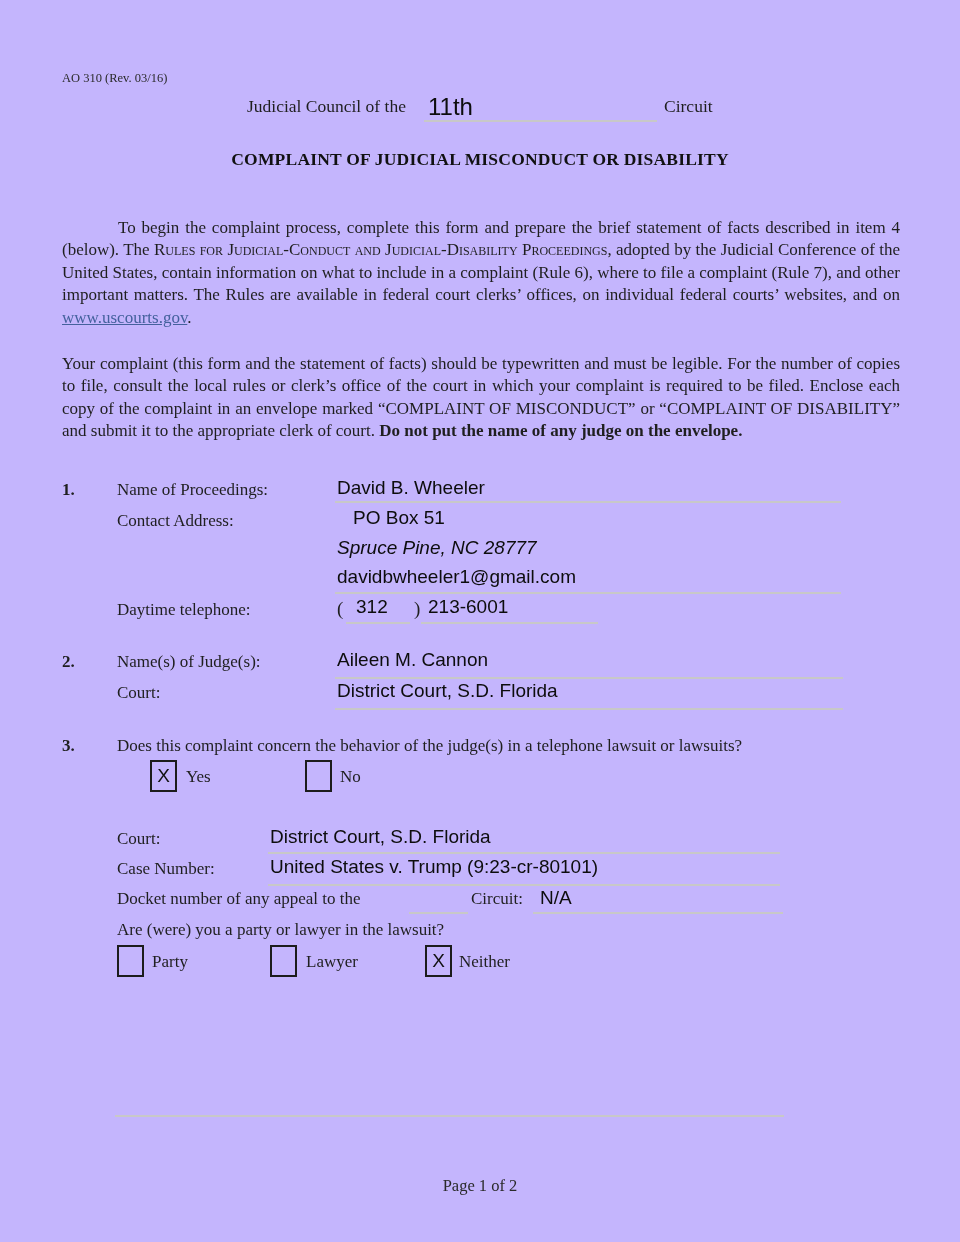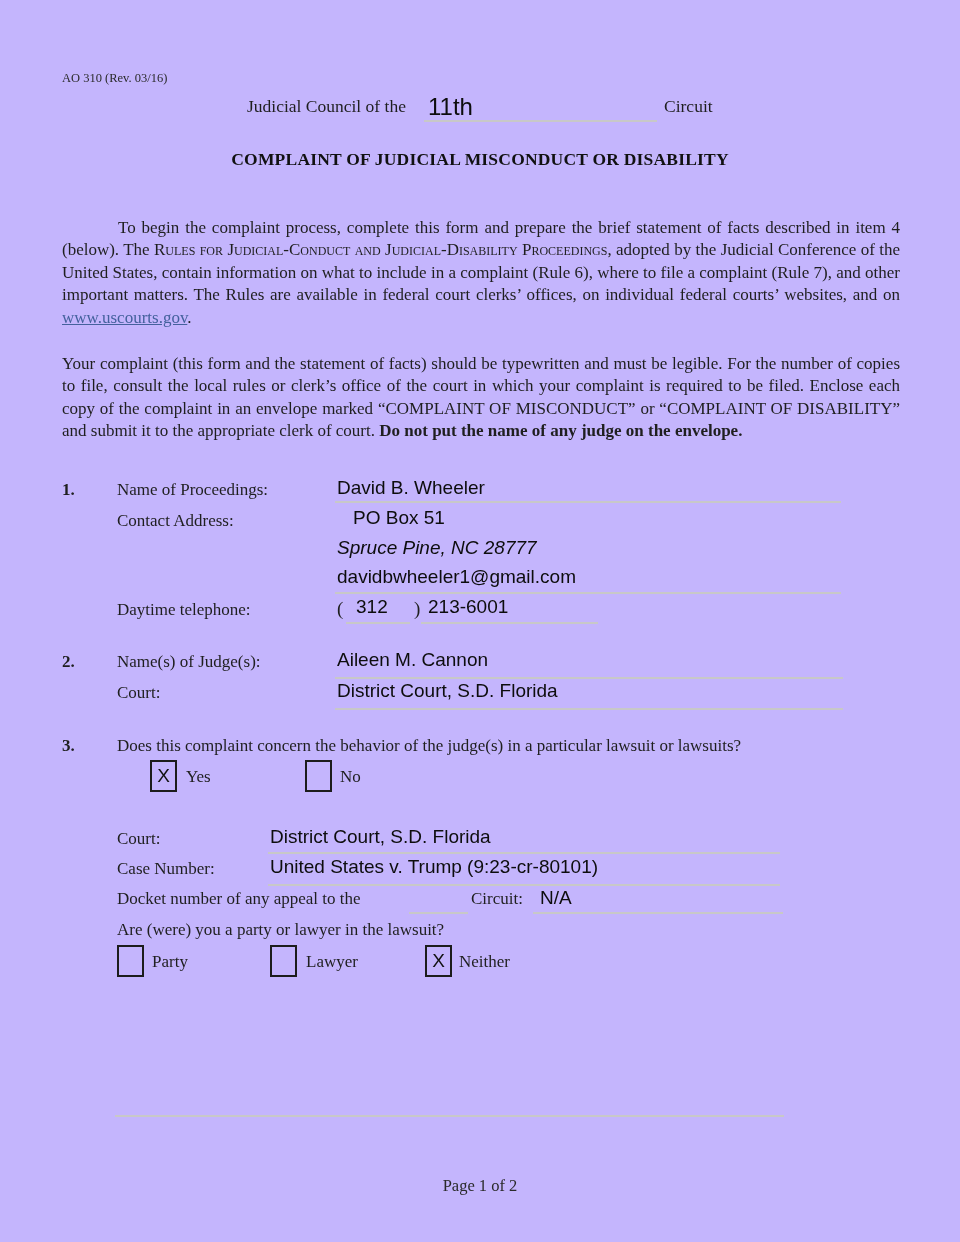--- a/index.html
+++ b/index.html
@@ -63,21 +63,21 @@
   <div class="abs serif b" style="left:62px;top:652px;">2.</div>
   <div class="abs serif" style="left:117px;top:652px;">Name(s) of Judge(s):</div>
   <div class="abs sansval" style="left:337px;top:649px;">Aileen M. Cannon</div>
   <div class="rule" style="left:335px;top:677px;width:508px;"></div>
 
   <div class="abs serif" style="left:117px;top:683px;">Court:</div>
   <div class="abs sansval" style="left:337px;top:680px;">District Court, S.D. Florida</div>
   <div class="rule" style="left:335px;top:708px;width:508px;"></div>
 
   <div class="abs serif b" style="left:62px;top:736px;">3.</div>
-  <div class="abs serif" style="left:117px;top:736px;">Does this complaint concern the behavior of the judge(s) in a particular lawsuit or lawsuits?</div>
+  <div class="abs serif" style="left:117px;top:736px;">Does this complaint concern the behavior of the judge(s) in a telephone lawsuit or lawsuits?</div>
 
   <div class="checkbox" style="left:150px;top:760px;">X</div>
   <div class="abs serif" style="left:186px;top:767px;">Yes</div>
   <div class="checkbox" style="left:305px;top:760px;"></div>
   <div class="abs serif" style="left:340px;top:767px;">No</div>
 
 
   <div class="abs serif" style="left:117px;top:829px;">Court:</div>
   <div class="abs sansval" style="left:270px;top:826px;">District Court, S.D. Florida</div>
   <div class="rule" style="left:268px;top:852px;width:512px;"></div>

